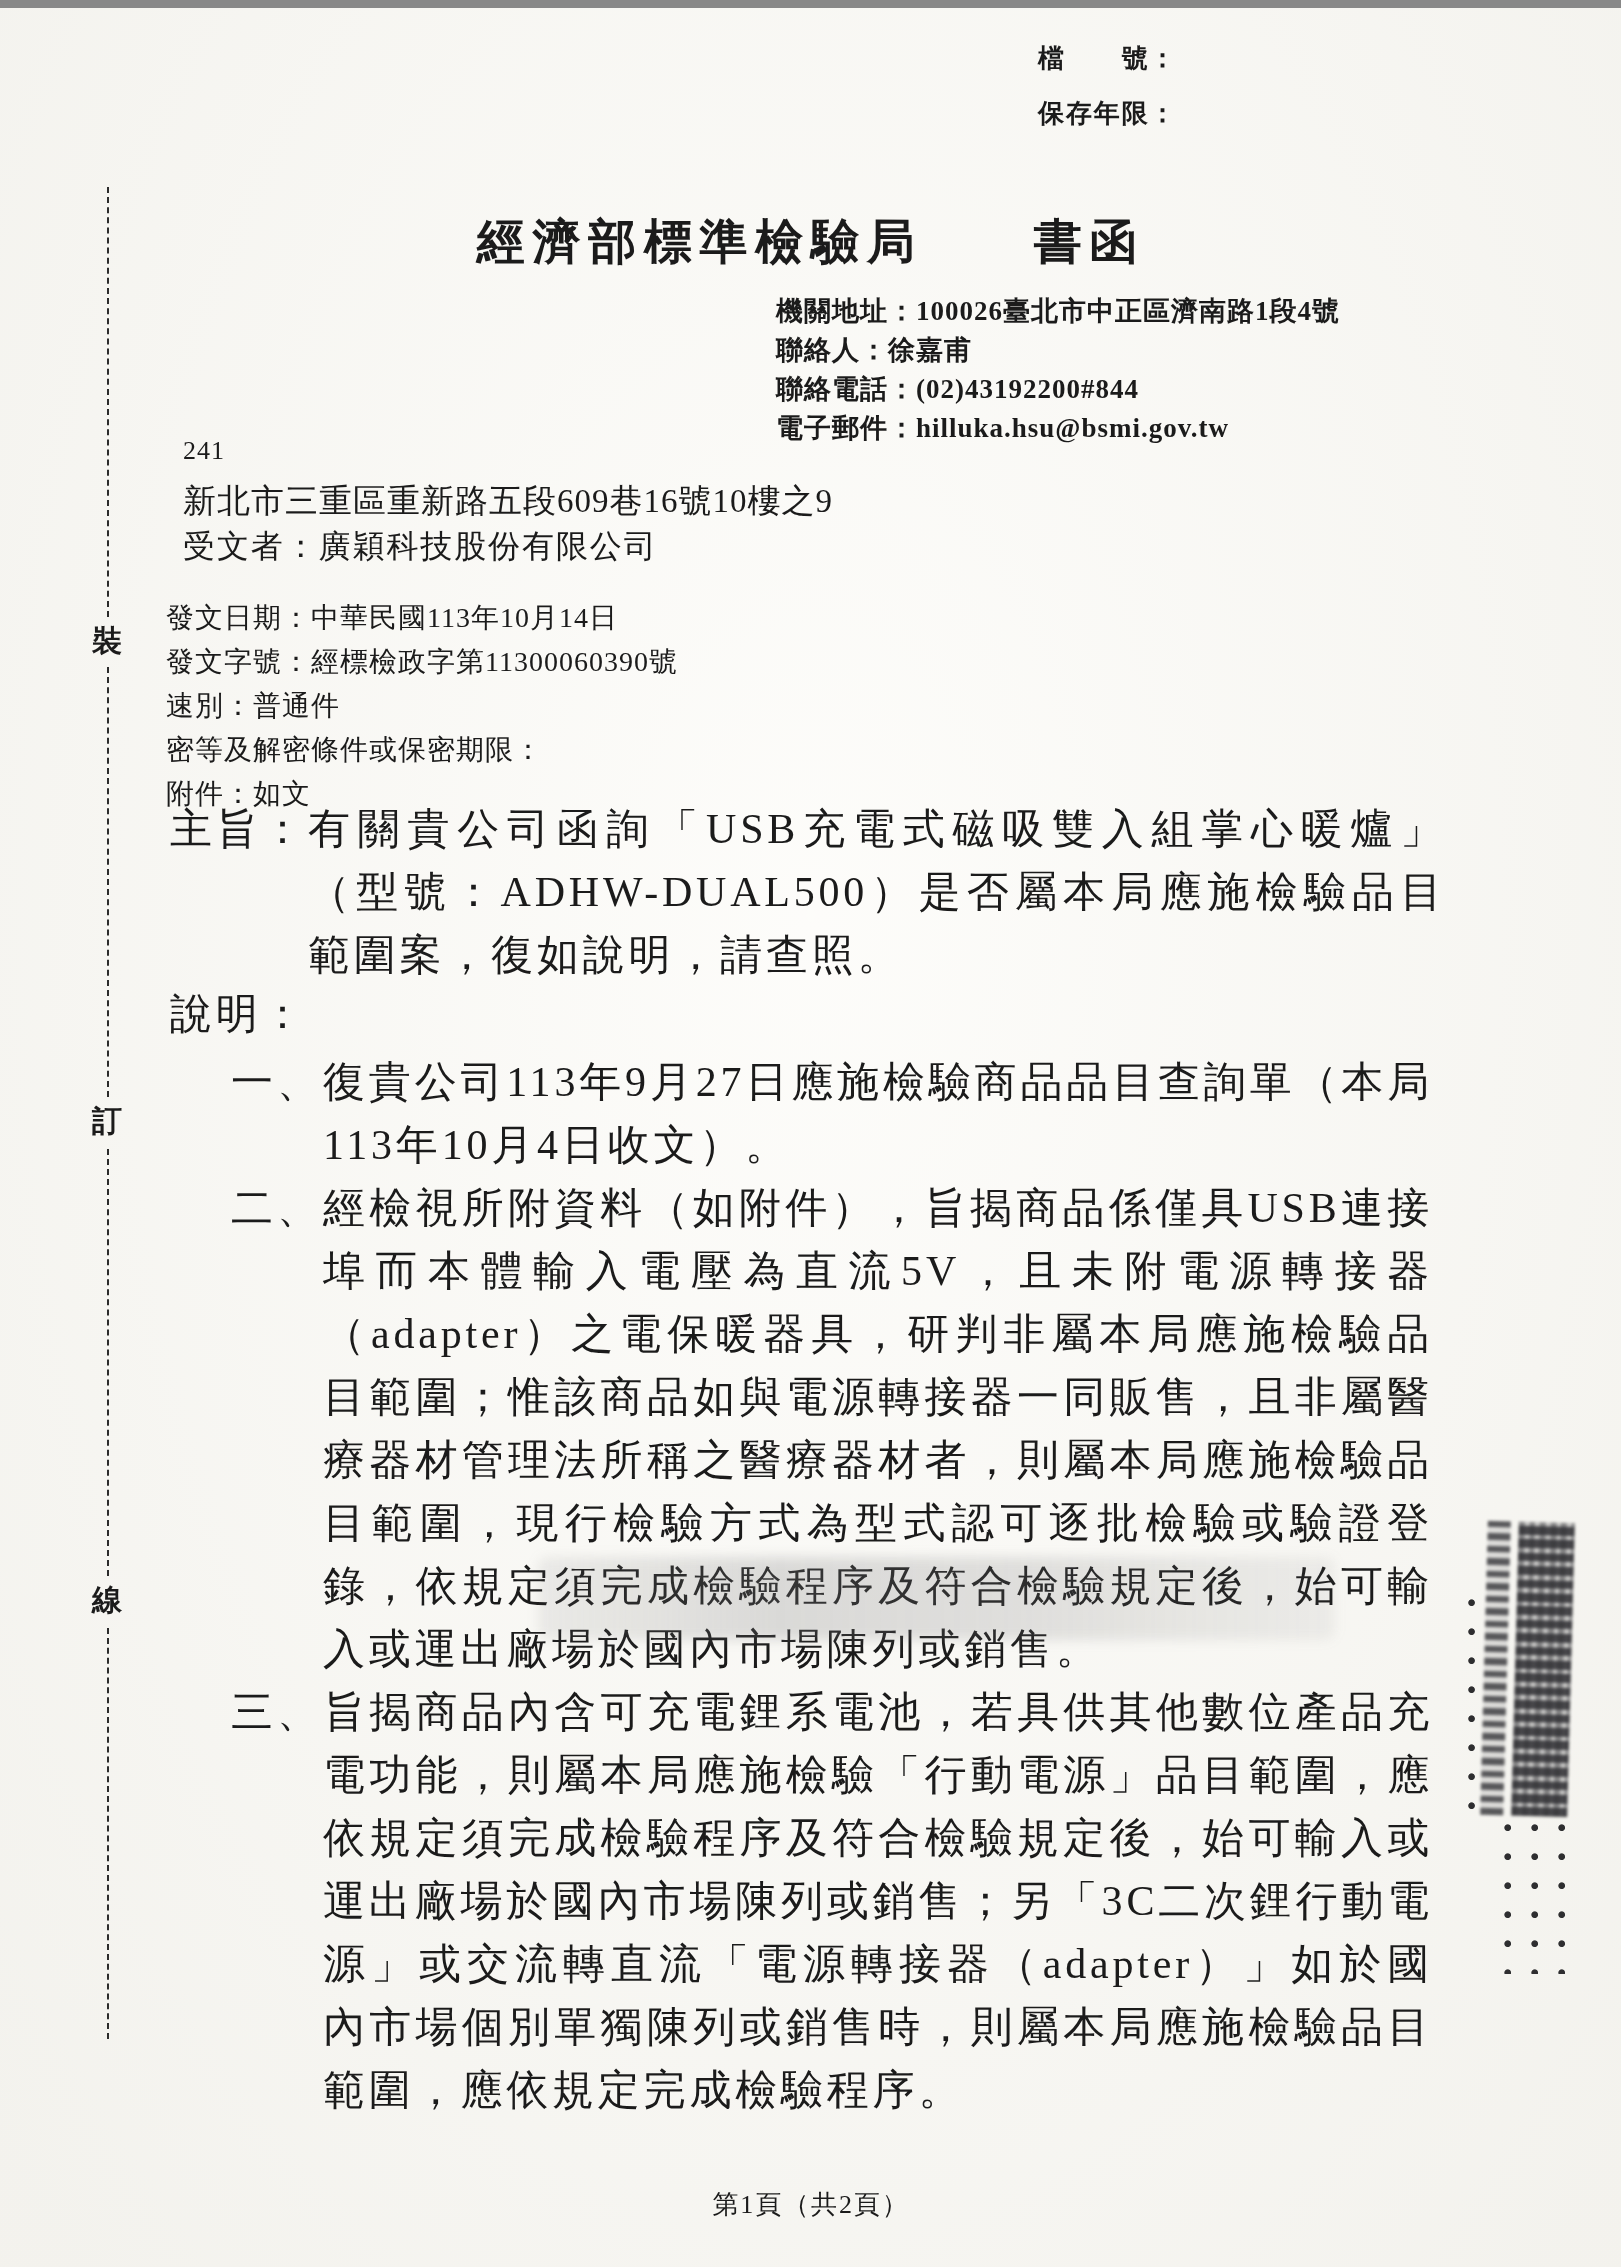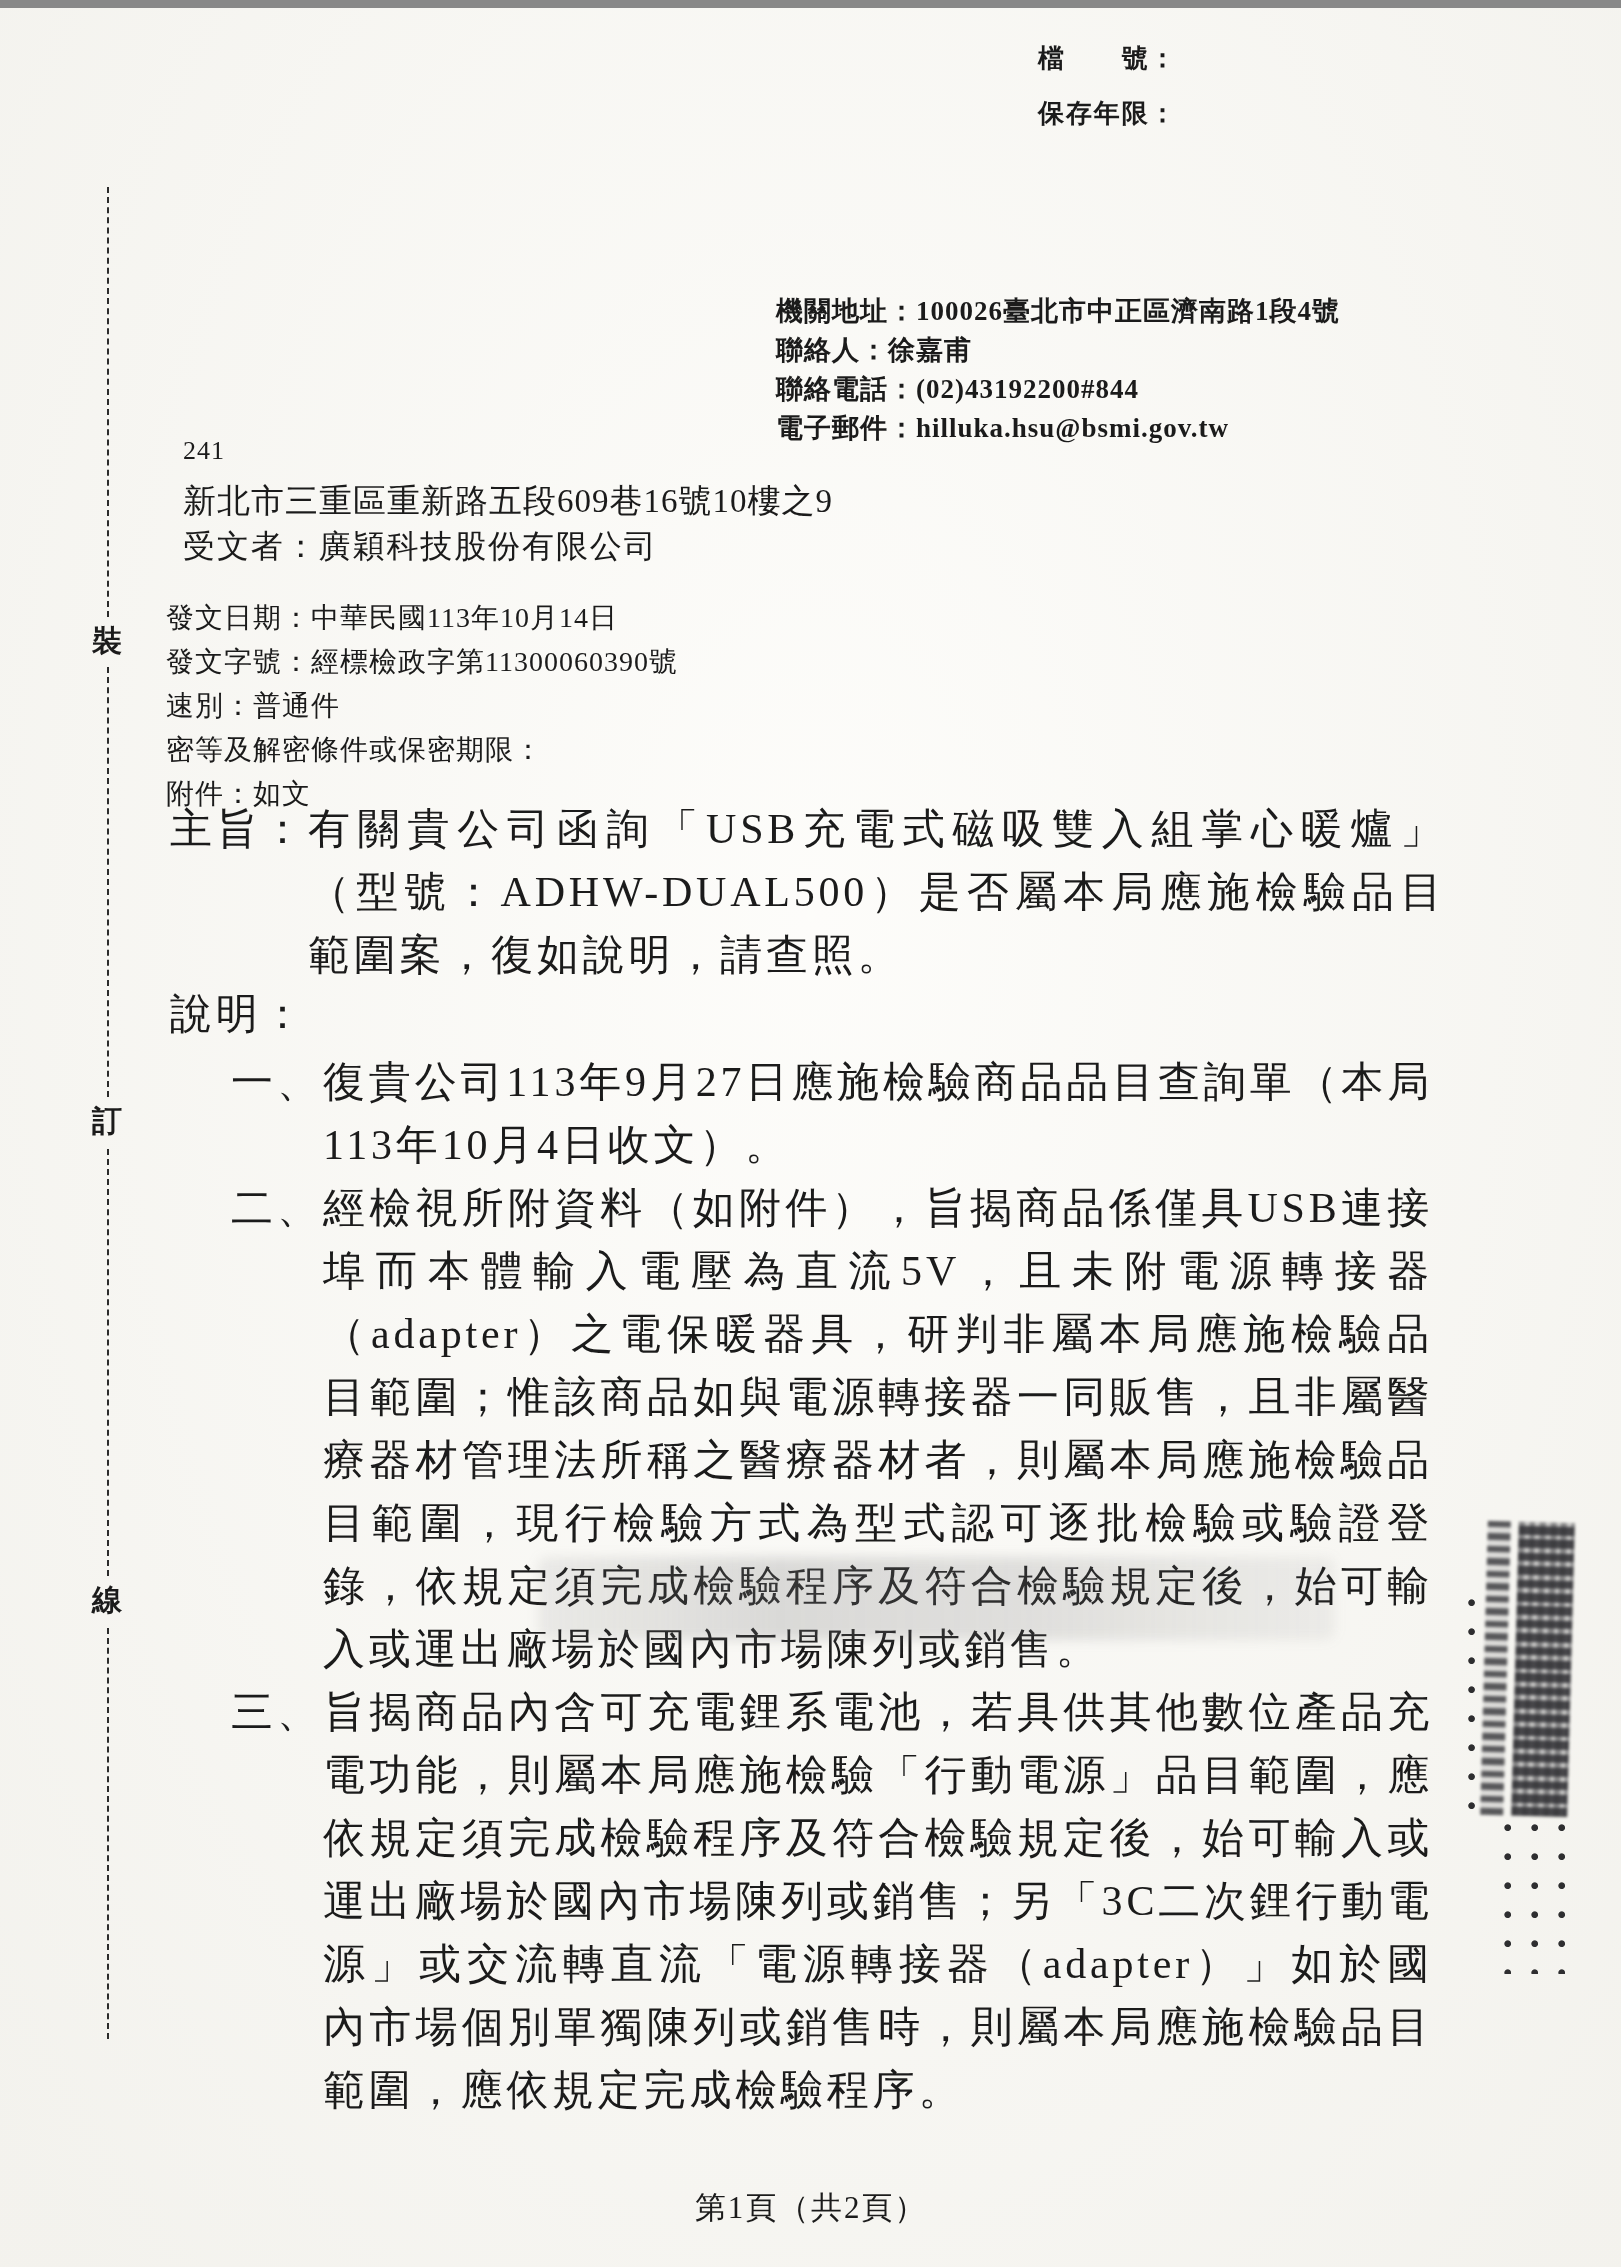--- a/index.html
+++ b/index.html
@@ -32,21 +32,21 @@
     font-size:42px;line-height:63px;letter-spacing:3.8px;}
   .subject .label{white-space:nowrap;width:138px;flex:none;}
   .subject .text{width:1138px;text-align:justify;margin:0;}
   
   .explanation-heading{position:absolute;left:170px;top:978px;font-size:42px;letter-spacing:3.8px;}
   .items{position:absolute;left:231px;top:1043px;width:1210px;font-size:42px;line-height:63px;letter-spacing:3.8px;}
   .item{display:flex;align-items:flex-start;}
   .item .label{white-space:nowrap;width:92px;flex:none;}
   .item .text{width:1110px;text-align:justify;margin:0;}
   
-  .footer{position:absolute;left:0;right:0;top:2179px;text-align:center;font-size:31px;letter-spacing:1.9px;}
+  .footer{position:absolute;left:0;right:0;top:2179px;text-align:center;font-size:26px;letter-spacing:1.9px;}
   
   .dash{position:absolute;left:107px;width:0;border-left:2.9px dashed #2b2b2b;}
   .dash.s1{top:179px;height:430px;}
   .dash.s2{top:659px;height:430px;}
   .dash.s3{top:1141px;height:427px;}
   .dash.s4{top:1620px;height:411px;}
   .bind-char{position:absolute;left:86px;width:42px;text-align:center;font-size:30px;font-weight:600;}
   .bind-char.c1{top:613px;}
   .bind-char.c2{top:1093px;}
   .bind-char.c3{top:1572px;}
@@ -71,20 +71,21 @@
     background-size:27px 29px;}
 </style>
 </head>
 <body>
 
 <div class="page">
 
   <div class="file-no">檔　　號：</div>
   <div class="retention">保存年限：</div>
 
+  <h1 class="title">經濟部標準檢驗局　　書函</h1>
 
   <div class="agency-info">
     <div>機關地址：100026臺北市中正區濟南路1段4號</div>
     <div>聯絡人：徐嘉甫</div>
     <div>聯絡電話：(02)43192200#844</div>
     <div>電子郵件：hilluka.hsu@bsmi.gov.tw</div>
   </div>
 
   <div class="recipient-zip">241</div>
   <div class="recipient-address">新北市三重區重新路五段609巷16號10樓之9</div>

